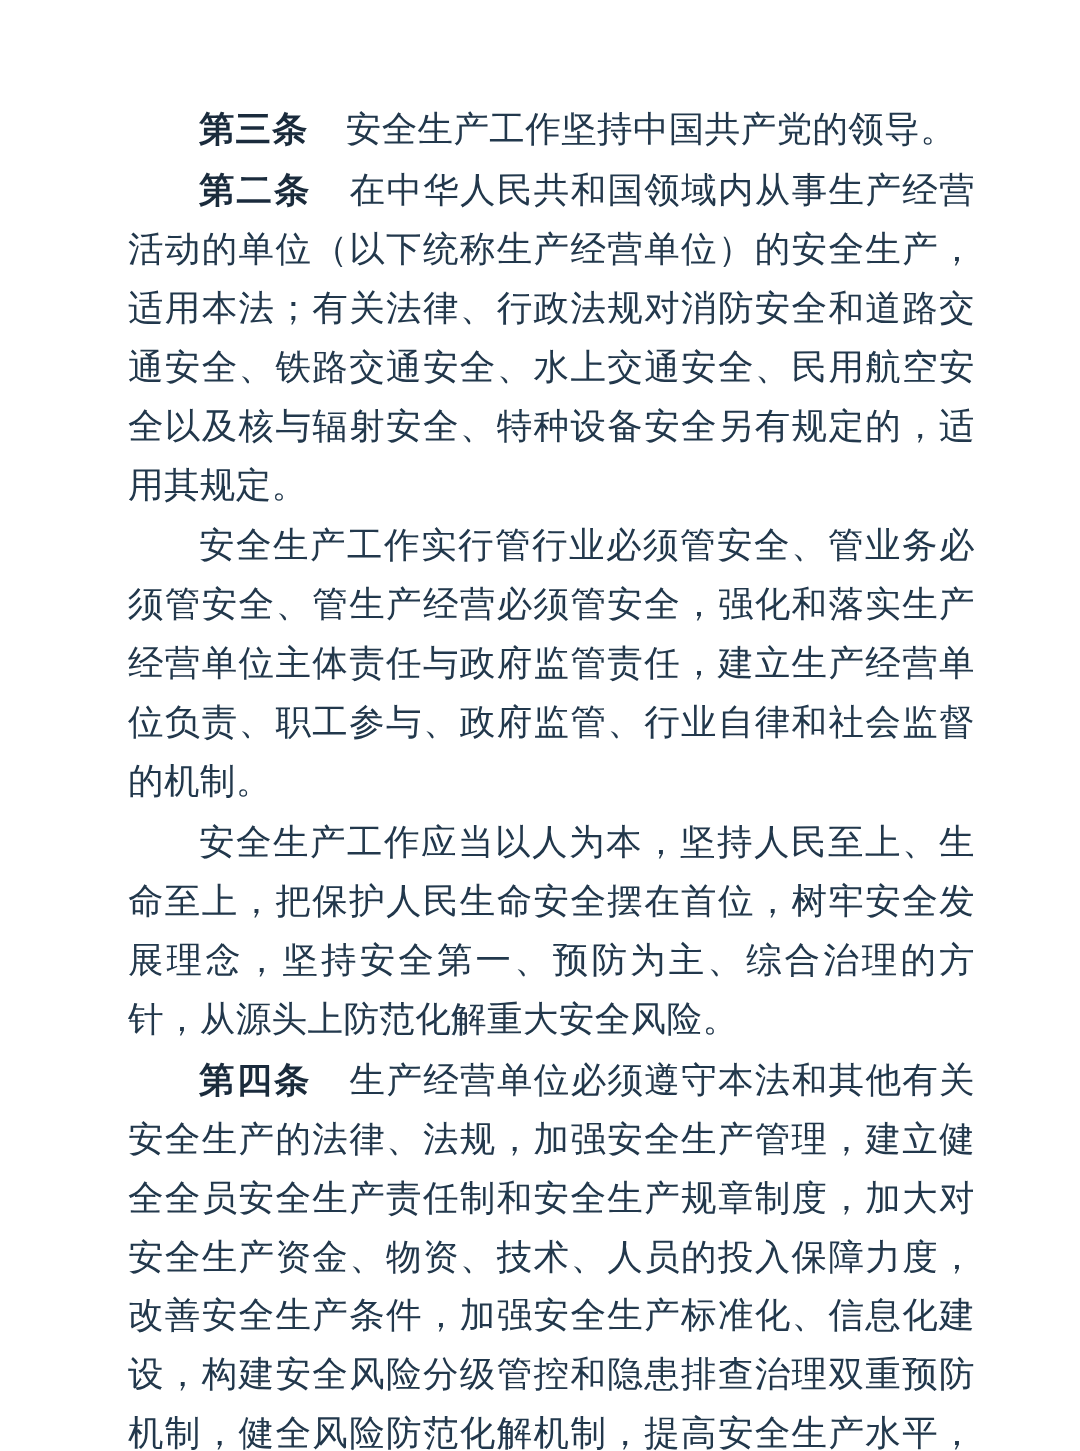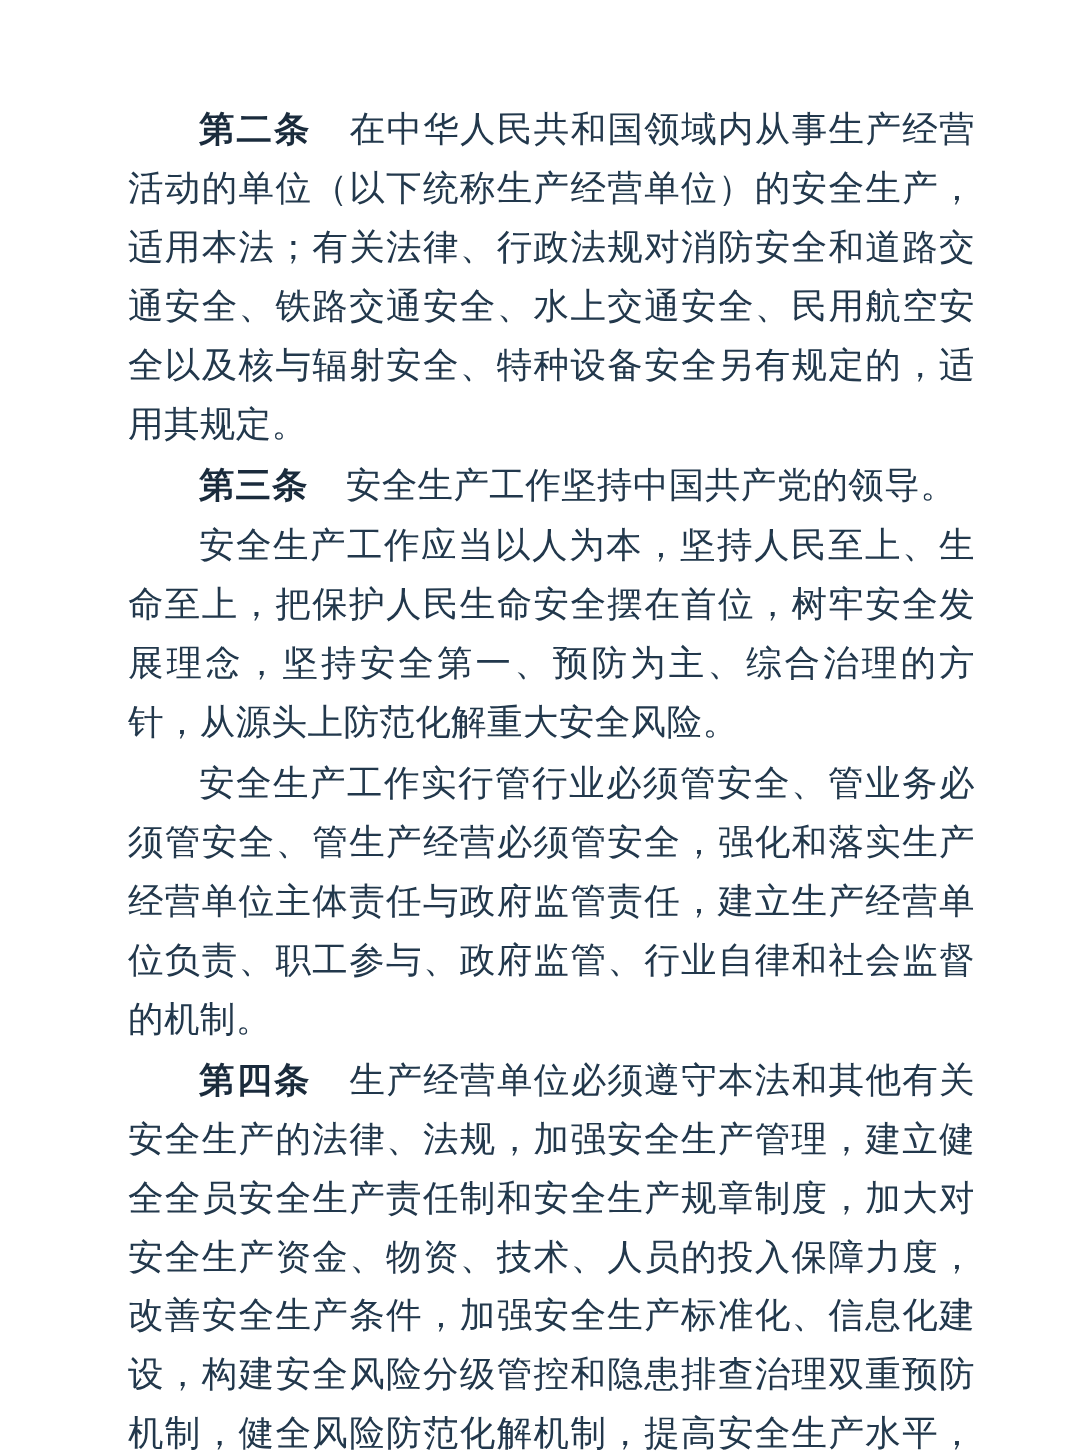--- a/index.html
+++ b/index.html
@@ -43,33 +43,33 @@
     width: 1.05em;
   }
 </style>
 </head>
 <body>
 
 <div class="page">
   <div class="doc-body">
 
     <p class="para">
+      <span class="article-label">第三条</span><span class="gap-after"></span><span>安全生产工作坚持中国共产党的领导。</span>
+    </p>
+
+    <p class="para">
       <span class="article-label">第二条</span><span class="gap-after"></span><span>在中华人民共和国领域内从事生产经营活动的单位（以下统称生产经营单位）的安全生产，适用本法；有关法律、行政法规对消防安全和道路交通安全、铁路交通安全、水上交通安全、民用航空安全以及核与辐射安全、特种设备安全另有规定的，适用其规定。</span>
     </p>
 
     <p class="para">
-      <span class="article-label">第三条</span><span class="gap-after"></span><span>安全生产工作坚持中国共产党的领导。</span>
+      <span>安全生产工作实行管行业必须管安全、管业务必须管安全、管生产经营必须管安全，强化和落实生产经营单位主体责任与政府监管责任，建立生产经营单位负责、职工参与、政府监管、行业自律和社会监督的机制。</span>
     </p>
 
     <p class="para">
       <span>安全生产工作应当以人为本，坚持人民至上、生命至上，把保护人民生命安全摆在首位，树牢安全发展理念，坚持安全第一、预防为主、综合治理的方针，从源头上防范化解重大安全风险。</span>
-    </p>
-
-    <p class="para">
-      <span>安全生产工作实行管行业必须管安全、管业务必须管安全、管生产经营必须管安全，强化和落实生产经营单位主体责任与政府监管责任，建立生产经营单位负责、职工参与、政府监管、行业自律和社会监督的机制。</span>
     </p>
 
     <p class="para">
       <span class="article-label">第四条</span><span class="gap-after"></span><span>生产经营单位必须遵守本法和其他有关安全生产的法律、法规，加强安全生产管理，建立健全全员安全生产责任制和安全生产规章制度，加大对安全生产资金、物资、技术、人员的投入保障力度，改善安全生产条件，加强安全生产标准化、信息化建设，构建安全风险分级管控和隐患排查治理双重预防机制，健全风险防范化解机制，提高安全生产水平，确保安全生产。</span>
     </p>
 
   </div>
 </div>
 
 </body></html>

